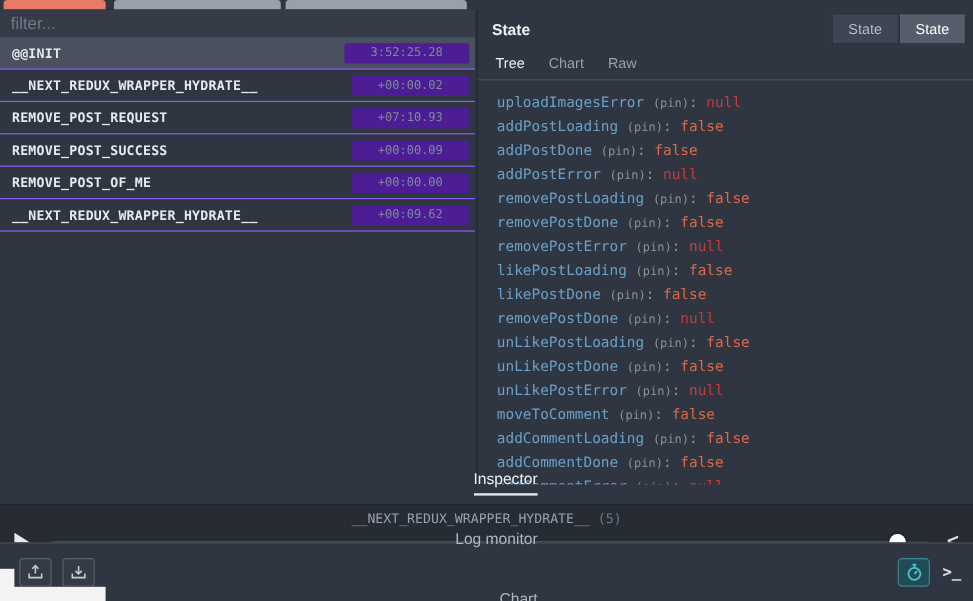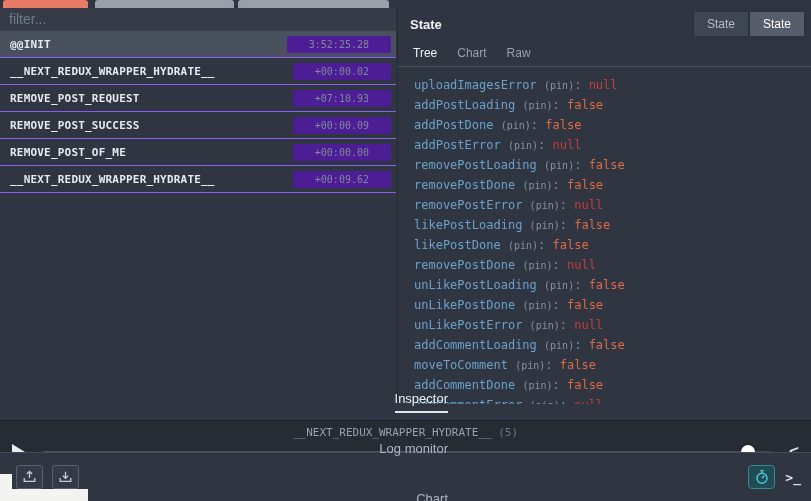--- a/index.html
+++ b/index.html
@@ -209,27 +209,27 @@
     <span class="t-false">false</span>
   </div>
 
   <div class="tree-row">
     <span class="t-key">unLikePostError</span>
     <span class="t-pin"> (pin)</span><span class="t-colon">:</span>
     <span class="t-null">null</span>
   </div>
 
   <div class="tree-row">
+    <span class="t-key">moveToComment</span>
+    <span class="t-pin"> (pin)</span><span class="t-colon">:</span>
+    <span class="t-false">false</span>
+  </div>
+
+  <div class="tree-row">
     <span class="t-key">addCommentLoading</span>
-    <span class="t-pin"> (pin)</span><span class="t-colon">:</span>
-    <span class="t-false">false</span>
-  </div>
-
-  <div class="tree-row">
-    <span class="t-key">moveToComment</span>
     <span class="t-pin"> (pin)</span><span class="t-colon">:</span>
     <span class="t-false">false</span>
   </div>
 
   <div class="tree-row">
     <span class="t-key">addCommentDone</span>
     <span class="t-pin"> (pin)</span><span class="t-colon">:</span>
     <span class="t-false">false</span>
   </div>
 

